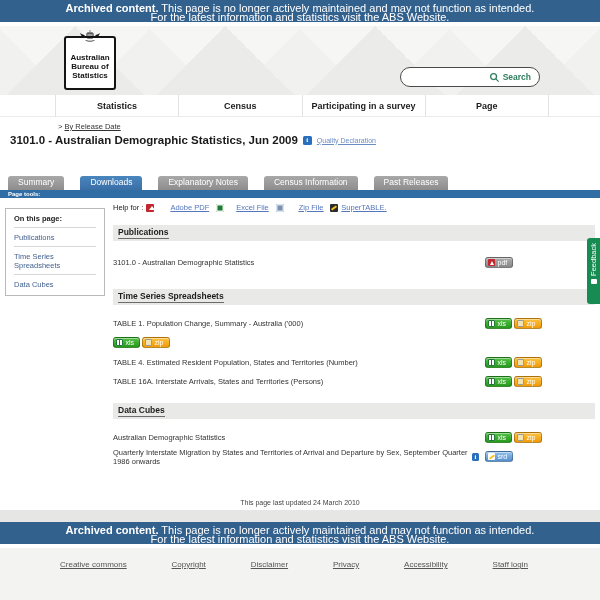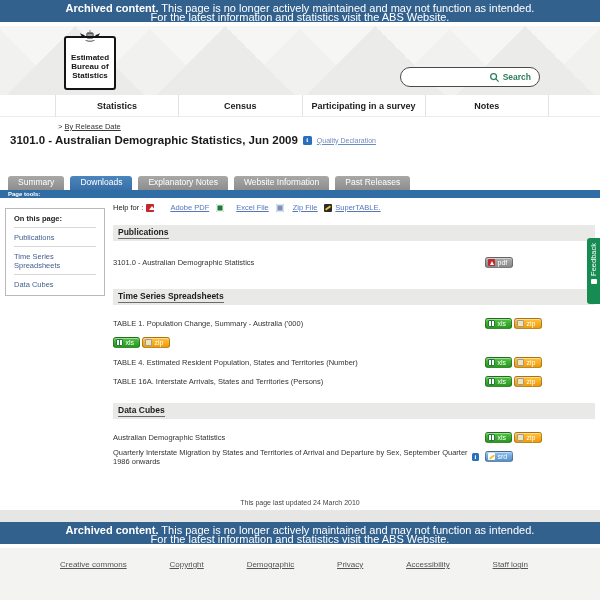--- a/index.html
+++ b/index.html
@@ -45,21 +45,21 @@
   .title-row { position:absolute; left:10px; top:134px; display:flex; align-items:center; gap:5px; }
   .page-title { font-size:11.5px; font-weight:bold; color:#1a1a1a; }
   .info-ic { display:inline-block; width:9px; height:9px; background:#2a6fbd; border-radius:1.5px; color:#fff;
              font-size:7px; font-weight:bold; text-align:center; line-height:9px;
              font-family:"Liberation Serif", serif; }
   .quality { font-size:7px; color:#6c8cc4; text-decoration:underline; cursor:pointer; }
   .released-row { position:absolute; left:11px; top:150px; font-size:7.5px; color:#222; }
   .released-row b { font-weight:bold; }
 
   
-  .tabs { position:absolute; left:8px; top:176px; display:flex; gap:6px; }
+  .tabs { position:absolute; left:8px; top:176px; display:flex; gap:16px; }
   .tab { height:13.5px; padding:0 10px; border-radius:3px 3px 0 0; background:linear-gradient(#a8a8a8,#8d8d8d);
          color:#fff; font-size:8.5px; line-height:13.5px; cursor:pointer; }
   .tab.active { background:linear-gradient(#4a86be,#3a6fa6); }
   .pagetools { position:absolute; left:0; top:189.5px; width:600px; height:8px; background:#2F6DA4;
                color:#fff; font-size:6px; font-weight:bold; line-height:8px; padding-left:8px; }
 
   
   .sidebar { position:absolute; left:5px; top:208px; width:100px; background:#fff; border:1px solid #b9b9b9;
              padding:5px 8px 2px 8px; }
   .sidebar-title { font-size:7.5px; font-weight:bold; color:#222; padding-bottom:4px; }
@@ -139,21 +139,21 @@
           <path d="M24 2 L26 6 L28 2 L26 4 Z" fill="#141414"></path>
           <rect x="20" y="8" width="12" height="10" rx="1" fill="none" stroke="#141414" stroke-width="2"></rect>
           <line x1="24" y1="8" x2="24" y2="18" stroke="#141414" stroke-width="1.5"></line>
           <line x1="28" y1="8" x2="28" y2="18" stroke="#141414" stroke-width="1.5"></line>
           <path d="M18 18 C12 18 8 14 6 8 C10 12 14 10 16 14 C17 16 18 17 18 18 Z" fill="#141414"></path>
           <path d="M34 18 C40 18 44 14 46 8 C42 12 38 10 36 14 C35 16 34 17 34 18 Z" fill="#141414"></path>
           <path d="M16 22 C20 26 32 26 36 22 C32 24 20 24 16 22 Z" fill="#141414"></path>
         </svg>
       </span>
       <div class="lines">
-        <div>Estimated</div>
+        <div>Australian</div>
         <div>Bureau of</div>
         <div>Statistics</div>
       </div>
     </div>
     <div class="searchbox">
       <input type="text" style="">
       <span style="display:inline-flex;">
         <svg width="11" height="11" viewBox="0 0 12 12">
             <circle cx="5" cy="5" r="3.2" fill="none" stroke="#2E7D5E" stroke-width="1.4"></circle>
             <line x1="7.5" y1="7.5" x2="10.5" y2="10.5" stroke="#2E7D5E" stroke-width="1.4"></line>
@@ -165,42 +165,42 @@
 
   <div class="nav">
     <div class="nav-inner">
 
         <div class="nav-item">Statistics</div>
 
         <div class="nav-item">Census</div>
 
         <div class="nav-item">Participating in a survey</div>
 
-        <div class="nav-item">Notes</div>
+        <div class="nav-item">Page</div>
       </div>
   </div>
 
   <div class="breadcrumb">
     <span>&gt; </span><a>By Release Date</a>
   </div>
   <div class="title-row">
     <span class="page-title">3101.0 - Australian Demographic Statistics, Jun 2009</span>
     <span class="info-ic">i</span>
     <a class="quality">Quality Declaration</a>
   </div>
 
   <div class="tabs">
 
       <span class="tab">Summary</span>
 
       <span class="tab active">Downloads</span>
 
       <span class="tab">Explanatory Notes</span>
 
-      <span class="tab">Website Information</span>
+      <span class="tab">Census Information</span>
 
       <span class="tab">Past Releases</span>
     </div>
   <div class="pagetools">
     <span>Page tools:</span>
   </div>
 
   <div class="sidebar">
     <div class="sidebar-title">On this page:</div>
     <div>
@@ -221,21 +221,21 @@
           <span style="display:inline-flex;align-items:flex-end;gap:16px;">
             <span class="hicon pdf-h"></span>
             <a class="help-link">Adobe PDF</a>
           </span>
 
           <span style="display:inline-flex;align-items:center;gap:12px;">
             <span class="hicon xls-h"></span>
             <a class="help-link">Excel File</a>
           </span>
 
-          <span style="display:inline-flex;align-items:center;gap:9px;text-decoration:underline;">
+          <span style="display:inline-flex;align-items:center;gap:15px;text-decoration:underline;">
             <span class="hicon zip-h"></span>
             <a class="help-link">Zip File</a>
           </span>
 
           <span style="display:inline-flex;align-items:center;gap:3px;">
             <span class="hicon st-h"></span>
             <a class="help-link">SuperTABLE.</a>
           </span>
         </span>
     </div>
@@ -375,21 +375,21 @@
     <div><span>For the latest information and statistics visit the </span><a>ABS Website</a><span>.</span></div>
   </div>
 
   <div class="footer">
     <div class="footer-links">
 
         <a>Creative commons</a>
 
         <a>Copyright</a>
 
-        <a>Demographic</a>
+        <a>Disclaimer</a>
 
         <a>Privacy</a>
 
         <a>Accessibility</a>
 
         <a>Staff login</a>
       </div>
   </div>
 
 </div>

